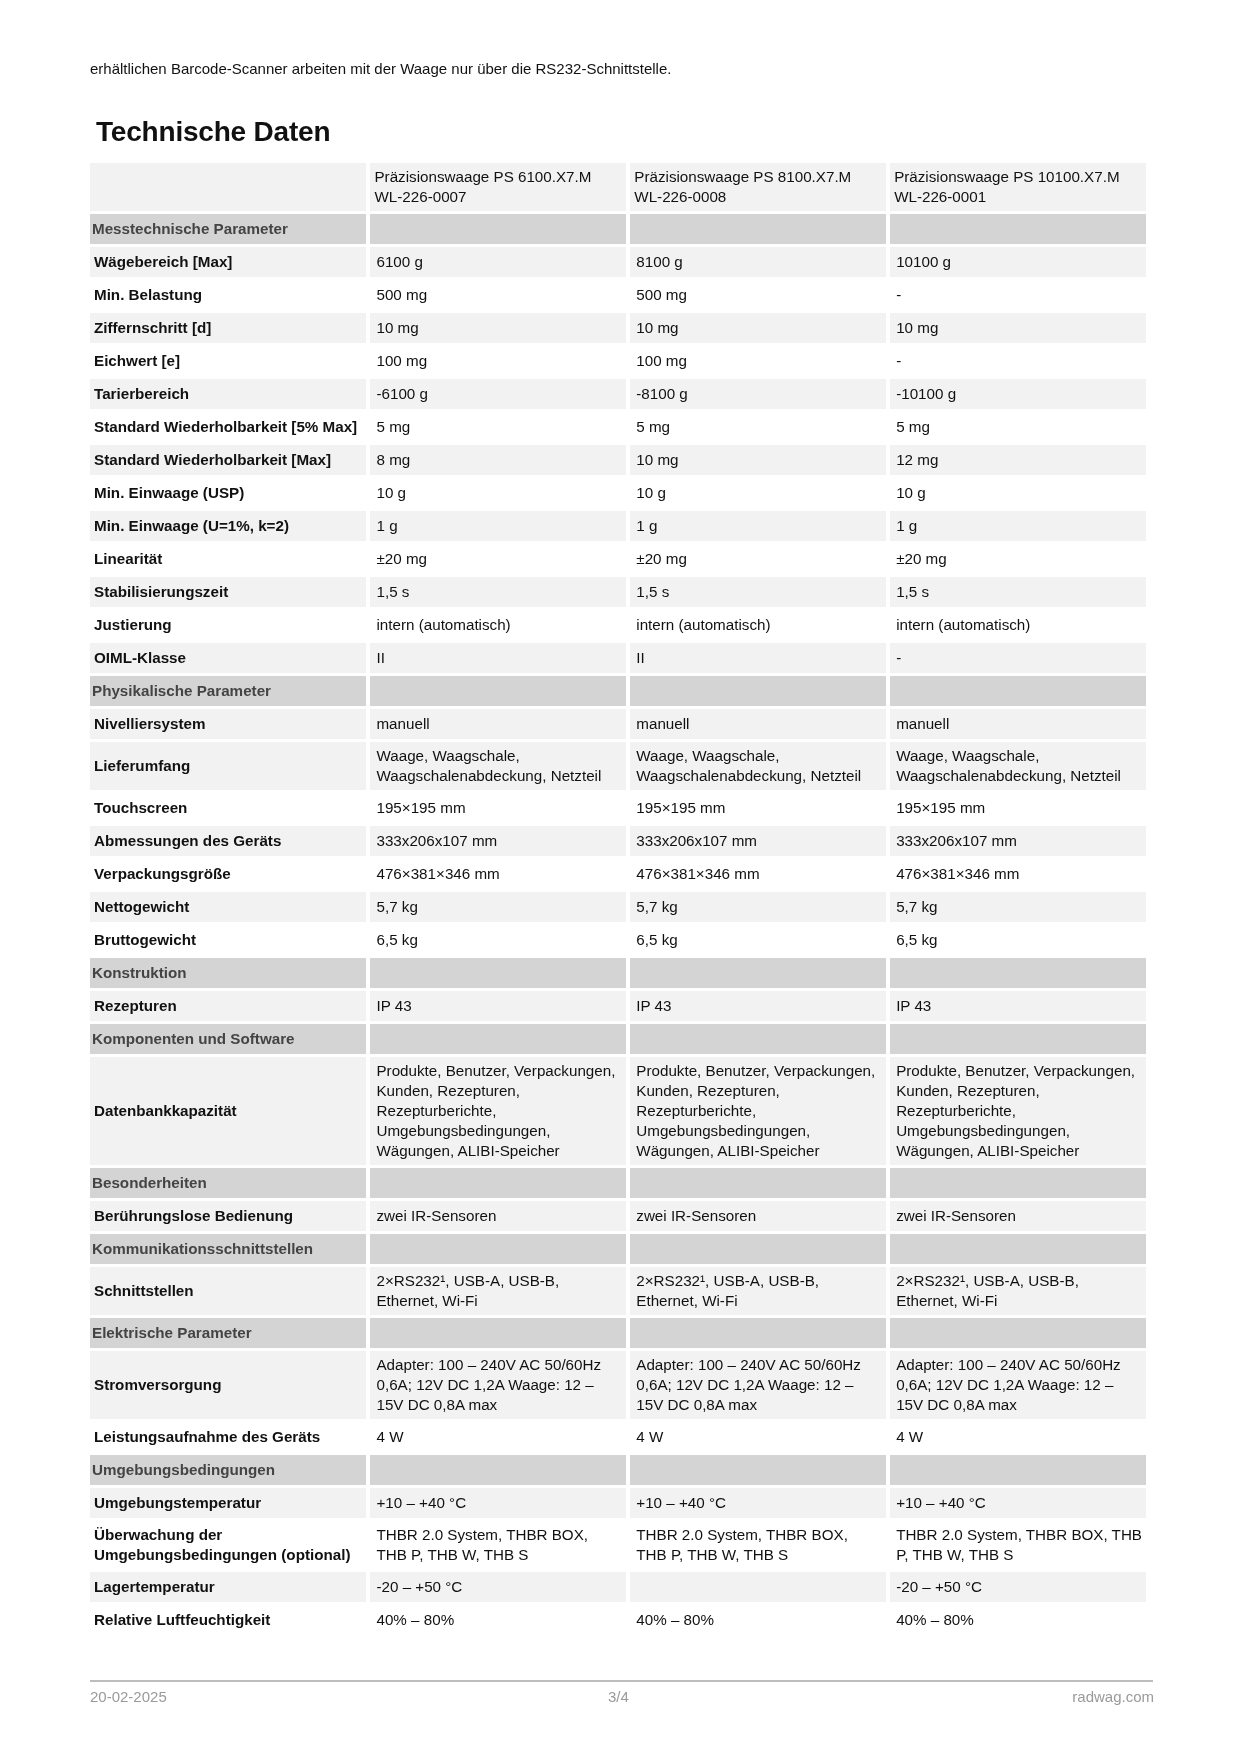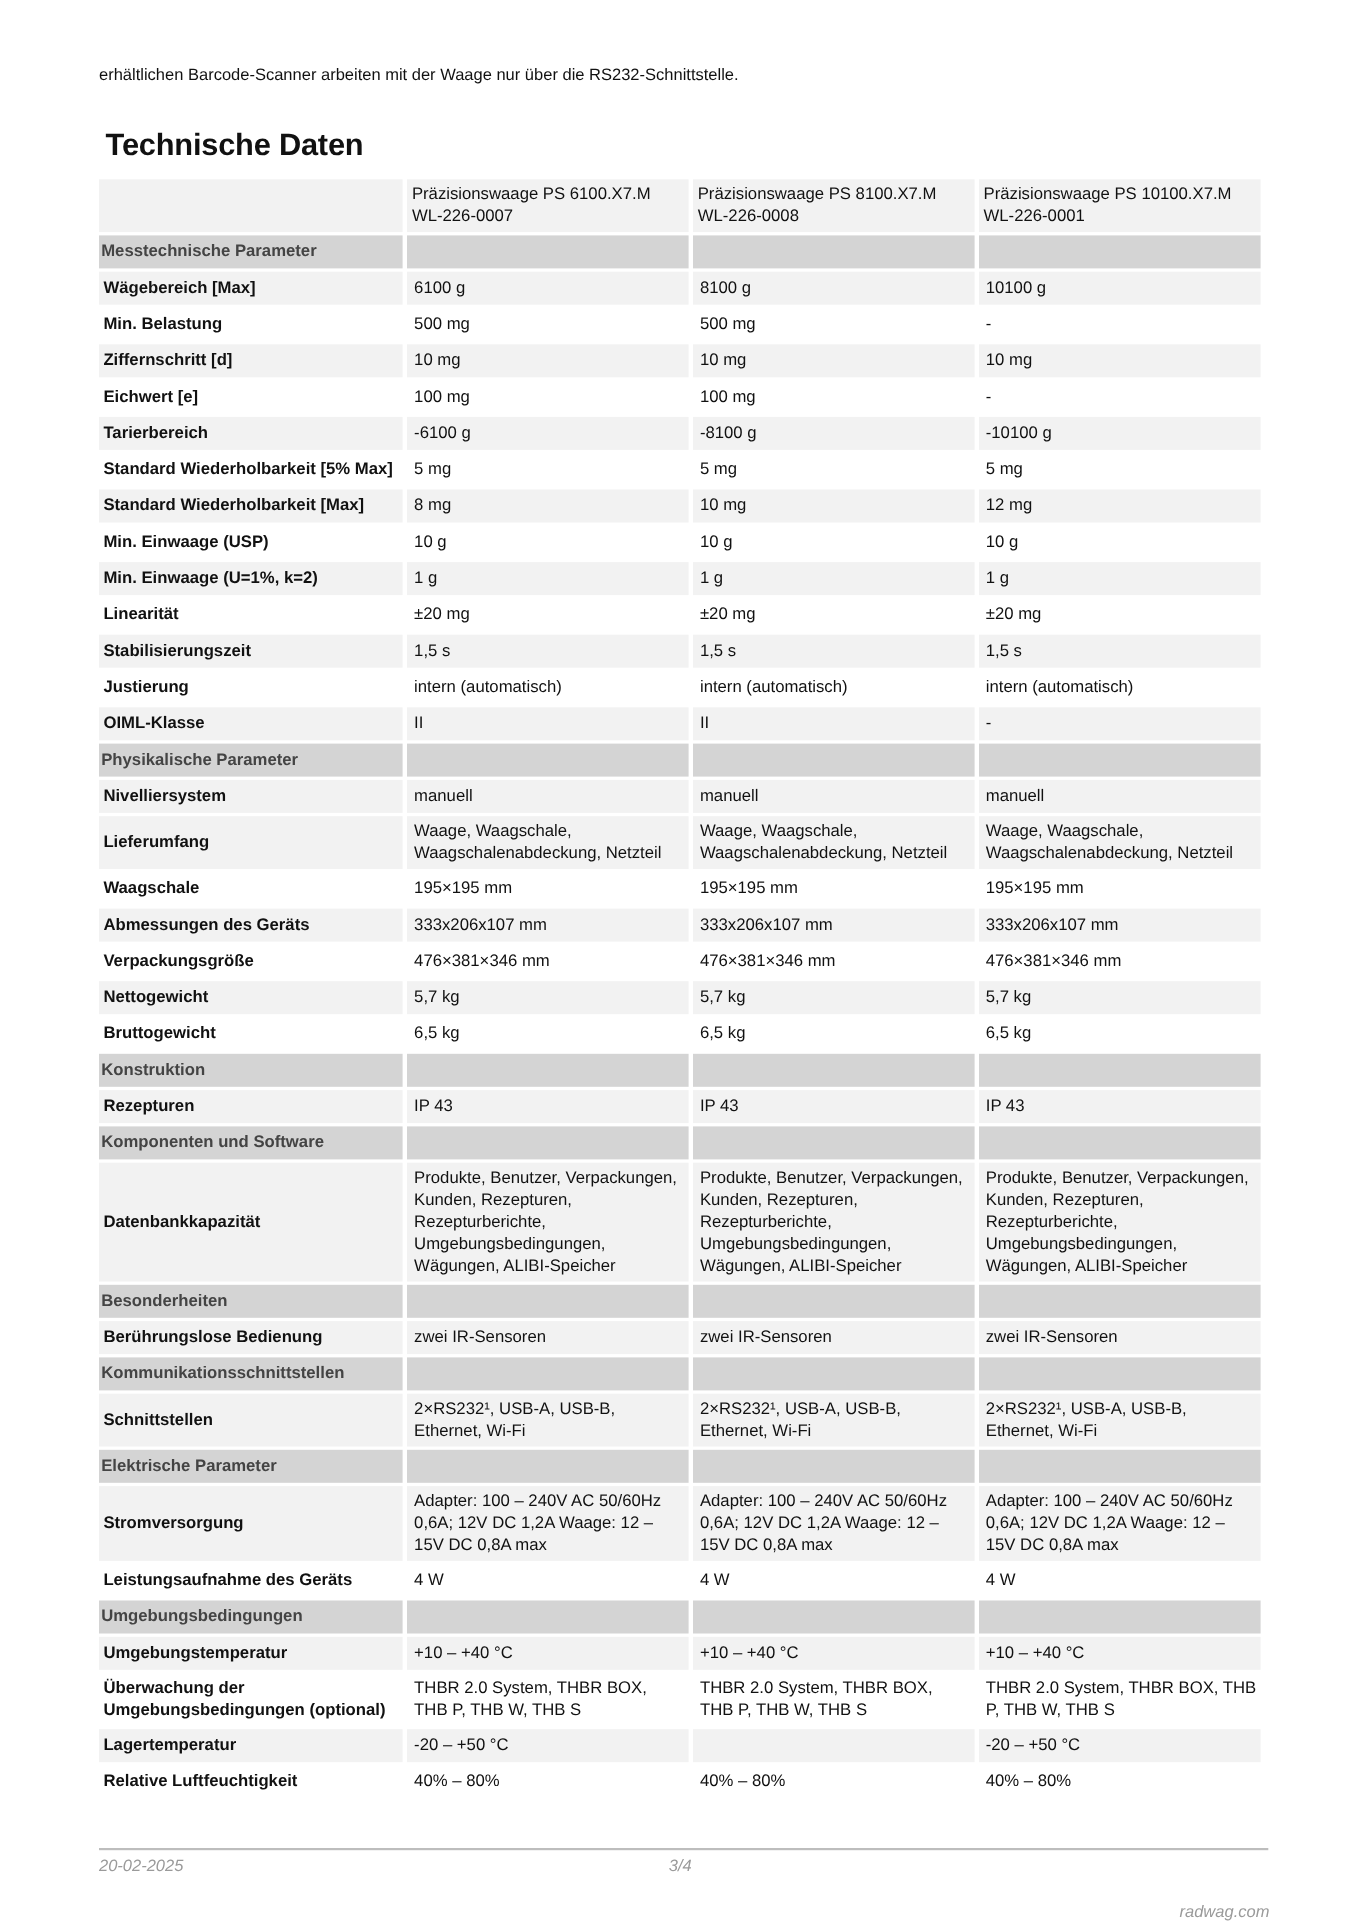--- a/index.html
+++ b/index.html
@@ -31,25 +31,25 @@
   tr.section td { background: #d4d4d4; height: 22px; }
   tr.section td.sec-label { color: #444; font-weight: bold; padding-left: 2px; }
   tr.row td { height: 22px; }
   tr.row td.label { font-weight: bold; color: #111; }
   tr.row td.val { padding-left: 6px; }
   tr.row.alt td { background: #f2f2f2; }
   .footer-line {
     position: absolute; left: 90px; top: 1680px; width: 1063px; height: 2px; background: #bdbdbd;
   }
   .footer {
-    position: absolute; top: 1688px; font-size: 15px; color: #9a9a9a; font-style: italic;
+    position: absolute; top: 1688px; font-size: 15px; color: #9a9a9a;
   }
   .footer.left { left: 90px; }
   .footer.center { left: 608px; }
-  .footer.right { right: 86px; margin-top: 42px; }
+  .footer.right { right: 86px; }
 </style>
 </head>
 <body>
 
 <div class="intro">erhältlichen Barcode-Scanner arbeiten mit der Waage nur über die RS232-Schnittstelle.</div>
 <h1 class="title">Technische Daten</h1>
 
 <table class="spec">
   <colgroup>
     <col class="col-label">
@@ -171,21 +171,21 @@
         <td class="val">manuell</td>
         <td class="val">manuell</td>
       </tr>
       <tr class="row alt">
         <td class="label">Lieferumfang</td>
         <td class="val">Waage, Waagschale, Waagschalenabdeckung, Netzteil</td>
         <td class="val">Waage, Waagschale, Waagschalenabdeckung, Netzteil</td>
         <td class="val">Waage, Waagschale, Waagschalenabdeckung, Netzteil</td>
       </tr>
       <tr class="row">
-        <td class="label">Waagschale</td>
+        <td class="label">Touchscreen</td>
         <td class="val">195×195 mm</td>
         <td class="val">195×195 mm</td>
         <td class="val">195×195 mm</td>
       </tr>
       <tr class="row alt">
         <td class="label">Abmessungen des Geräts</td>
         <td class="val">333x206x107 mm</td>
         <td class="val">333x206x107 mm</td>
         <td class="val">333x206x107 mm</td>
       </tr>

